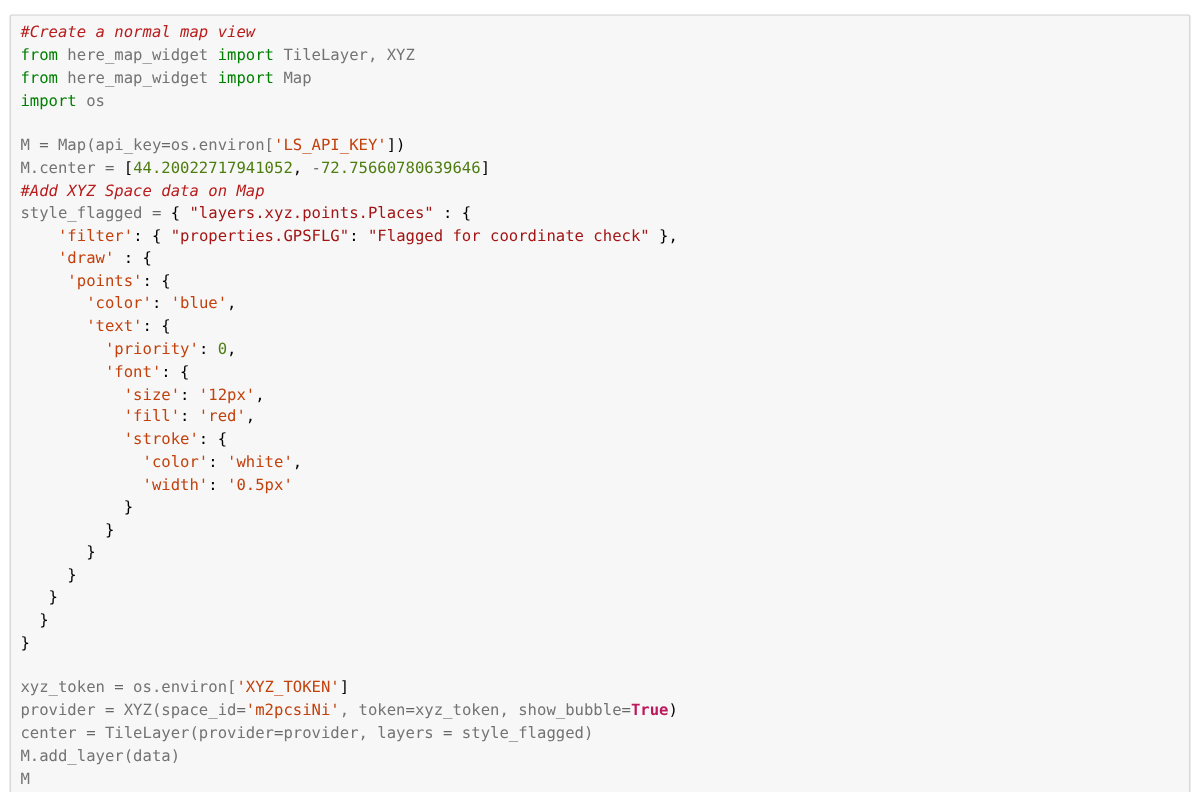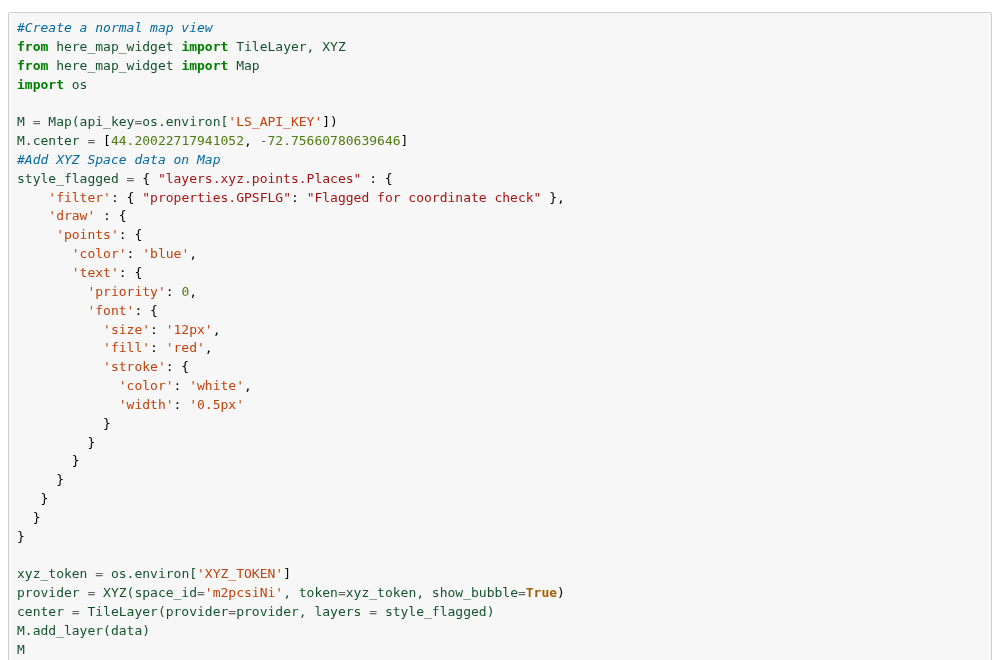--- a/index.html
+++ b/index.html
@@ -16,24 +16,24 @@
     padding: 6px 8px;
     border-radius: 2px;
     margin: 4px 0 10px 0;
     overflow: auto;
   }
   pre {
     margin: 0;
     white-space: pre;
     font-family: inherit;
   }
-  .c  { color: #0369a1; font-style: italic; }   
-  .k  { color: #008000; font-weight: bold; }     
-  .kc { color: #a16207; font-weight: bold; }     
-  .n  { color: #14532d; }                           
+  .c  { color: #b91c1c; font-style: italic; }   
+  .k  { color: #008000; font-weight: normal; }     
+  .kc { color: #be185d; font-weight: bold; }     
+  .n  { color: #737373; }                           
   .o  { color: #666; }                           
   .p  { color: #000; }                           
   .s  { color: #c2410c; }                        
   .sd { color: #a31515; }                        
   .m  { color: #4d7c0f; }
 </style>
 </head>
 <body>
 
 <div class="cell">

